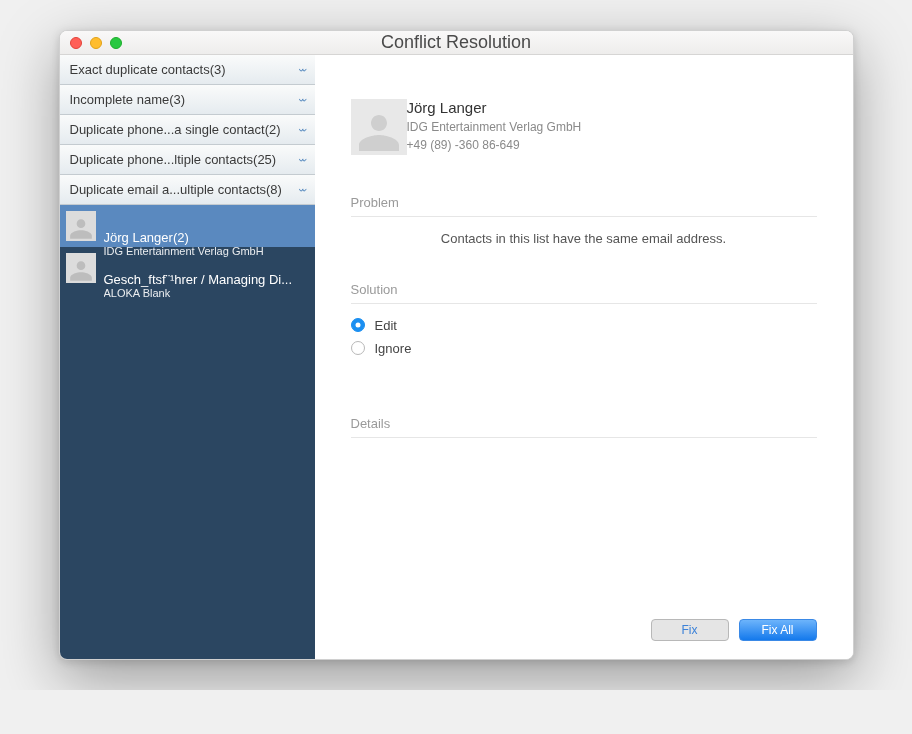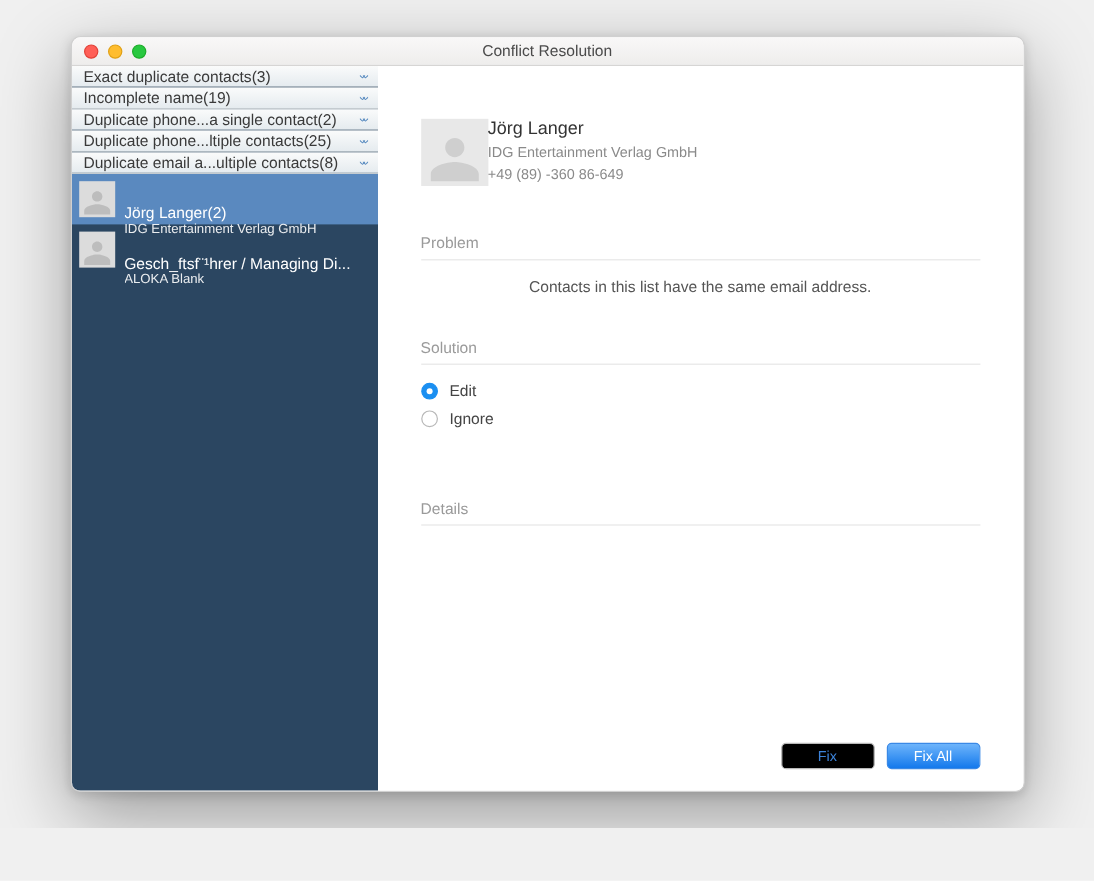--- a/index.html
+++ b/index.html
@@ -46,37 +46,37 @@
       border-radius: 50%;
     }
     .tl-close { background: #ff5f57; border: 0.5px solid #e24238; }
     .tl-min { background: #ffbd2e; border: 0.5px solid #e1a116; }
     .tl-max { background: #28c840; border: 0.5px solid #1dad2a; }
     .title-text {
       position: absolute;
       left: 0;
       right: 0;
       text-align: center;
-      font-size: 13px;
+      font-size: 18px;
       color: #4a4a4a;
       pointer-events: none;
     }
     .content {
       flex: 1;
       display: flex;
       overflow: hidden;
     }
     .sidebar {
       width: 255px;
       background: #2b4661;
       display: flex;
       flex-direction: column;
     }
     .cat-item {
-      height: 18px;
+      height: 30px;
       background: linear-gradient(#fafbfb, #e5ebef);
       border-bottom: 1px solid #c4cbd0;
       display: flex;
       align-items: center;
       padding: 0 8px 0 10px;
       font-size: 13px;
       color: #3a3a3a;
       justify-content: space-between;
       cursor: pointer;
     }
@@ -199,21 +199,21 @@
       text-align: center;
     }
     .radio-group {
       display: flex;
       flex-direction: column;
       gap: 8px;
       margin-bottom: 60px;
     }
     .radio-row {
       display: flex;
-      align-items: center;
+      align-items: flex-start;
       gap: 10px;
       font-size: 13px;
       color: #444;
       cursor: pointer;
     }
     .radio {
       width: 14px;
       height: 14px;
       border-radius: 50%;
       border: 1px solid #b8b8b8;
@@ -243,21 +243,21 @@
       gap: 10px;
       padding-top: 20px;
     }
     .btn {
       width: 78px;
       height: 22px;
       border-radius: 4px;
       font-size: 12px;
       cursor: pointer;
       border: 1px solid #b8b8b8;
-      background: #000000;
+      background: #e5e5e5;
       color: #3c82d8;
     }
     .btn.primary {
       background: linear-gradient(#6db4fb, #1479ec);
       border: 1px solid #3a89e6;
       color: #fff;
     }
   </style>
 </head>
 <body>
@@ -276,21 +276,21 @@
     <div class="sidebar">
 
       <div class="cat-item">
         <span class="cat-label">Exact duplicate contacts(3)</span>
         <span class="expand-icon">
             <span>›</span>
             <span>›</span>
           </span>
       </div>
       <div class="cat-item">
-        <span class="cat-label">Incomplete name(19)</span>
+        <span class="cat-label">Incomplete name(3)</span>
         <span class="expand-icon">
             <span>›</span>
             <span>›</span>
           </span>
       </div>
       <div class="cat-item">
         <span class="cat-label">Duplicate phone...a single contact(2)</span>
         <span class="expand-icon">
             <span>›</span>
             <span>›</span>

